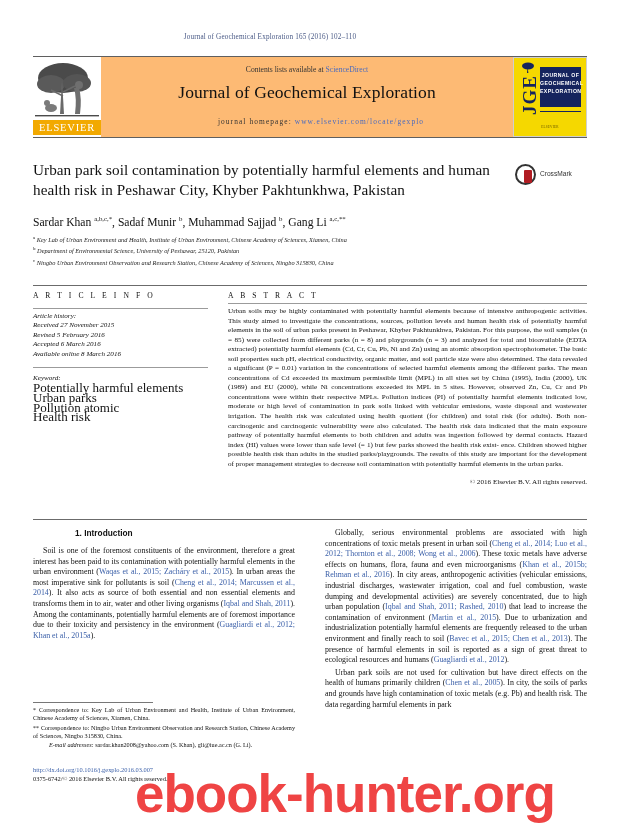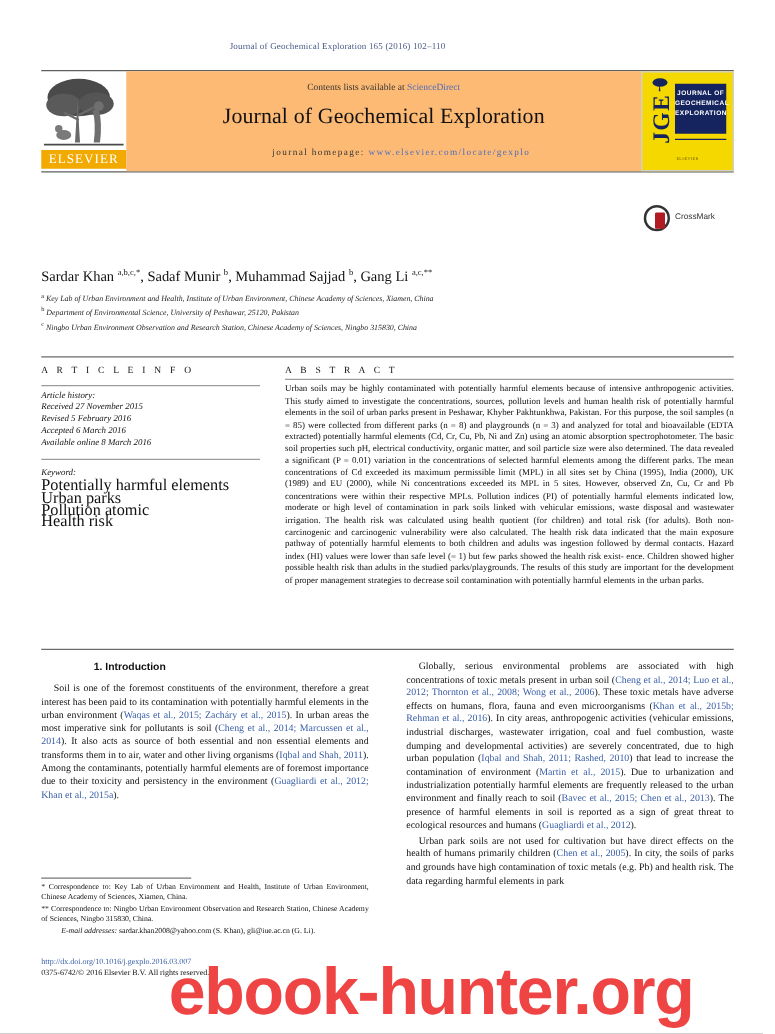--- a/index.html
+++ b/index.html
@@ -156,20 +156,21 @@
         </div>
         <div class="cov-jge">JGE</div>
         <div class="cov-box">JOURNAL OF GEOCHEMICAL EXPLORATION</div>
         <div class="cov-line"></div>
         <div class="cov-foot">ELSEVIER</div>
       </div>
     </div>
   </div>
 
   <div class="title-block">
+    <div class="paper-title">Urban park soil contamination by potentially harmful elements and human health risk in Peshawar City, Khyber Pakhtunkhwa, Pakistan</div>
     <div class="crossmark">
       <div class="cm-circle">
         <div class="cm-bar"></div>
       </div>
       <div class="cm-txt">CrossMark</div>
     </div>
   </div>
 
   <div class="authors">Sardar Khan <sup>a,b,c,*</sup>, Sadaf Munir <sup>b</sup>, Muhammad Sajjad <sup>b</sup>, Gang Li <sup>a,c,**</sup></div>
 
@@ -196,20 +197,21 @@
     <div class="sub-rule" style="position:relative;left:0;top:8px;width:175px;margin-bottom:14px;"></div>
     <div class="kw-title">Keyword:</div>
     <div class="kw-line">Potentially harmful elements</div>
     <div class="kw-line">Urban parks</div>
     <div class="kw-line">Pollution atomic</div>
     <div class="kw-line">Health risk</div>
   </div>
 
   <div class="abs-col">
     <div class="abs-p">Urban soils may be highly contaminated with potentially harmful elements because of intensive anthropogenic activities. This study aimed to investigate the concentrations, sources, pollution levels and human health risk of potentially harmful elements in the soil of urban parks present in Peshawar, Khyber Pakhtunkhwa, Pakistan. For this purpose, the soil samples (n = 85) were collected from different parks (n = 8) and playgrounds (n = 3) and analyzed for total and bioavailable (EDTA extracted) potentially harmful elements (Cd, Cr, Cu, Pb, Ni and Zn) using an atomic absorption spectrophotometer. The basic soil properties such pH, electrical conductivity, organic matter, and soil particle size were also determined. The data revealed a significant (P = 0.01) variation in the concentrations of selected harmful elements among the different parks. The mean concentrations of Cd exceeded its maximum permissible limit (MPL) in all sites set by China (1995), India (2000), UK (1989) and EU (2000), while Ni concentrations exceeded its MPL in 5 sites. However, observed Zn, Cu, Cr and Pb concentrations were within their respective MPLs. Pollution indices (PI) of potentially harmful elements indicated low, moderate or high level of contamination in park soils linked with vehicular emissions, waste disposal and wastewater irrigation. The health risk was calculated using health quotient (for children) and total risk (for adults). Both non-carcinogenic and carcinogenic vulnerability were also calculated. The health risk data indicated that the main exposure pathway of potentially harmful elements to both children and adults was ingestion followed by dermal contacts. Hazard index (HI) values were lower than safe level (= 1) but few parks showed the health risk exist- ence. Children showed higher possible health risk than adults in the studied parks/playgrounds. The results of this study are important for the development of proper management strategies to decrease soil contamination with potentially harmful elements in the urban parks.</div>
+    <div class="abs-copy">© 2016 Elsevier B.V. All rights reserved.</div>
   </div>
 
   <div class="info-rule" style="top:519px;"></div>
 
   <div class="cols">
     <div class="col left">
       <div class="h2">1. Introduction</div>
       <p class="para"><span>Soil is one of the foremost constituents of the environment, therefore a great interest has been paid to its contamination with potentially harmful elements in the urban environment (<span class="cite">Waqas et al., 2015; Zacháry et al., 2015</span>). In urban areas the most imperative sink for pollutants is soil (<span class="cite">Cheng et al., 2014; Marcussen et al., 2014</span>). It also acts as source of both essential and non essential elements and transforms them in to air, water and other living organisms (<span class="cite">Iqbal and Shah, 2011</span>). Among the contaminants, potentially harmful elements are of foremost importance due to their toxicity and persistency in the environment (<span class="cite">Guagliardi et al., 2012; Khan et al., 2015a</span>).</span></p>
     </div>
     <div class="col right">

